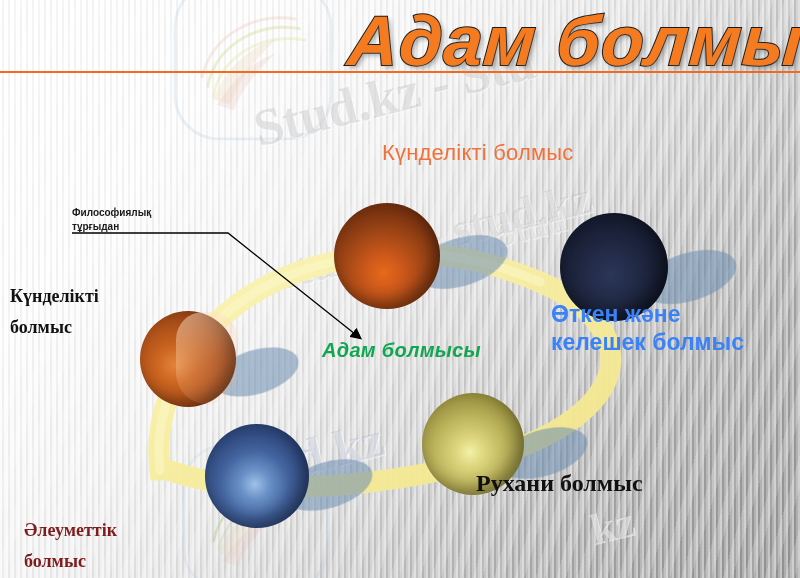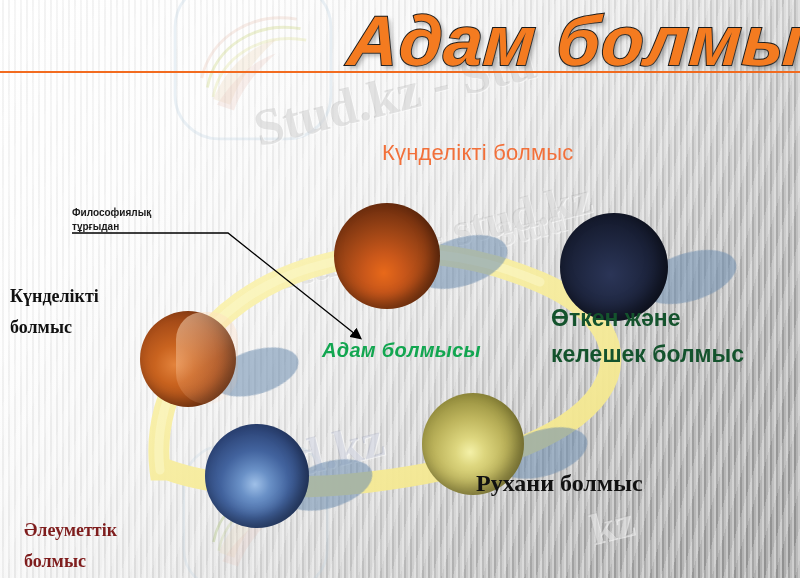--- a/index.html
+++ b/index.html
@@ -170,22 +170,22 @@
     color:#111;
   }
   .lbl-aleumettik {
     left:24px; top:515px;
     font-family:"Liberation Serif", serif;
     font-weight:700; font-size:18px; line-height:31px;
     color:#7f1d1d;
   }
   .lbl-otken {
     left:551px; top:300px;
-    font-weight:700; font-size:23px; line-height:36px;
-    color:#14532d;
+    font-weight:700; font-size:23px; line-height:28px;
+    color:#3b82f6;
   }
   .lbl-ruhani {
     left:476px; top:470px;
     font-family:"Liberation Serif", serif;
     font-weight:700; font-size:24px;
     color:#111;
   }
   .lbl-center {
     left:322px; top:339px;
     font-weight:700; font-style:italic; font-size:20px;

